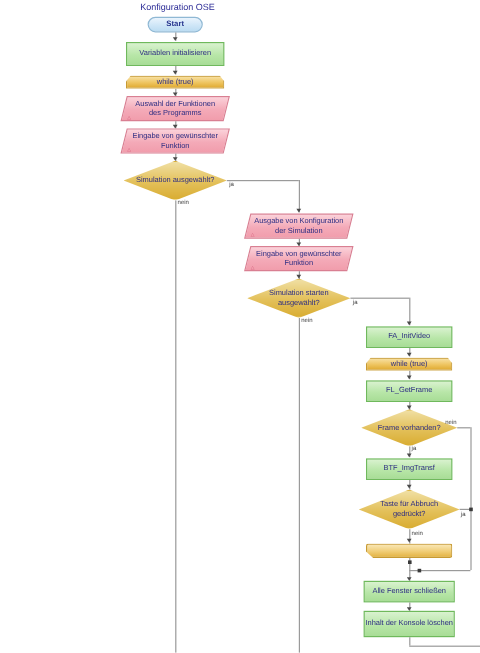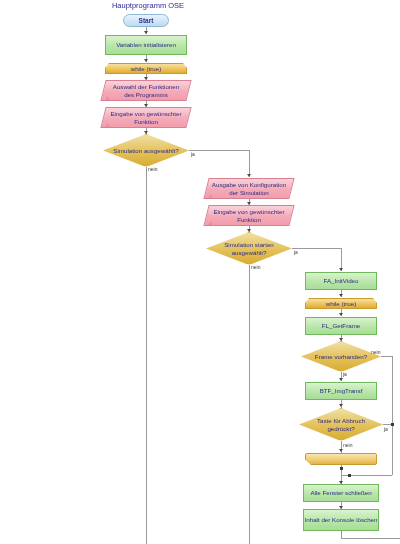--- a/index.html
+++ b/index.html
@@ -53,21 +53,21 @@
   .arrow{position:absolute;width:0;height:0;border-left:2.5px solid transparent;
          border-right:2.5px solid transparent;border-top:3.5px solid #4a4a4a;}
   .dot{position:absolute;width:2.5px;height:2.5px;background:#3a3a3a;}
   .elabel{position:absolute;color:#3a3a3a;font-size:5px;line-height:6px;}
 </style>
 </head>
 <body>
 
 <div id="canvas">
 
-  <div class="title">Hauptprogramm OSE</div>
+  <div class="title">Konfiguration OSE</div>
 
   <div class="node start" style="left:123px;top:14px;width:46px;height:13px;">
     <div class="ctr t" style="left:0;top:0;right:0;bottom:0;">Start</div>
   </div>
   <div class="v" style="left:146px;top:27px;height:7px;"></div>
   <div class="arrow" style="left:143.5px;top:31px;"></div>
 
   <div class="node proc" style="left:105px;top:35px;width:82px;height:20px;">
     <div class="ctr" style="left:0;top:0;right:0;bottom:0;">Variablen initialisieren</div>
   </div>

